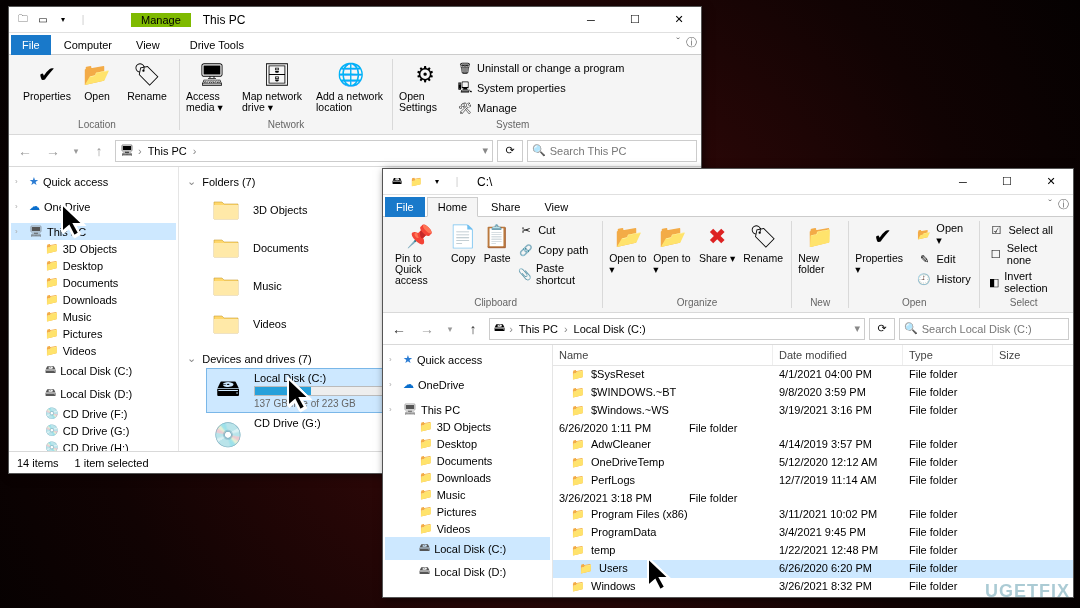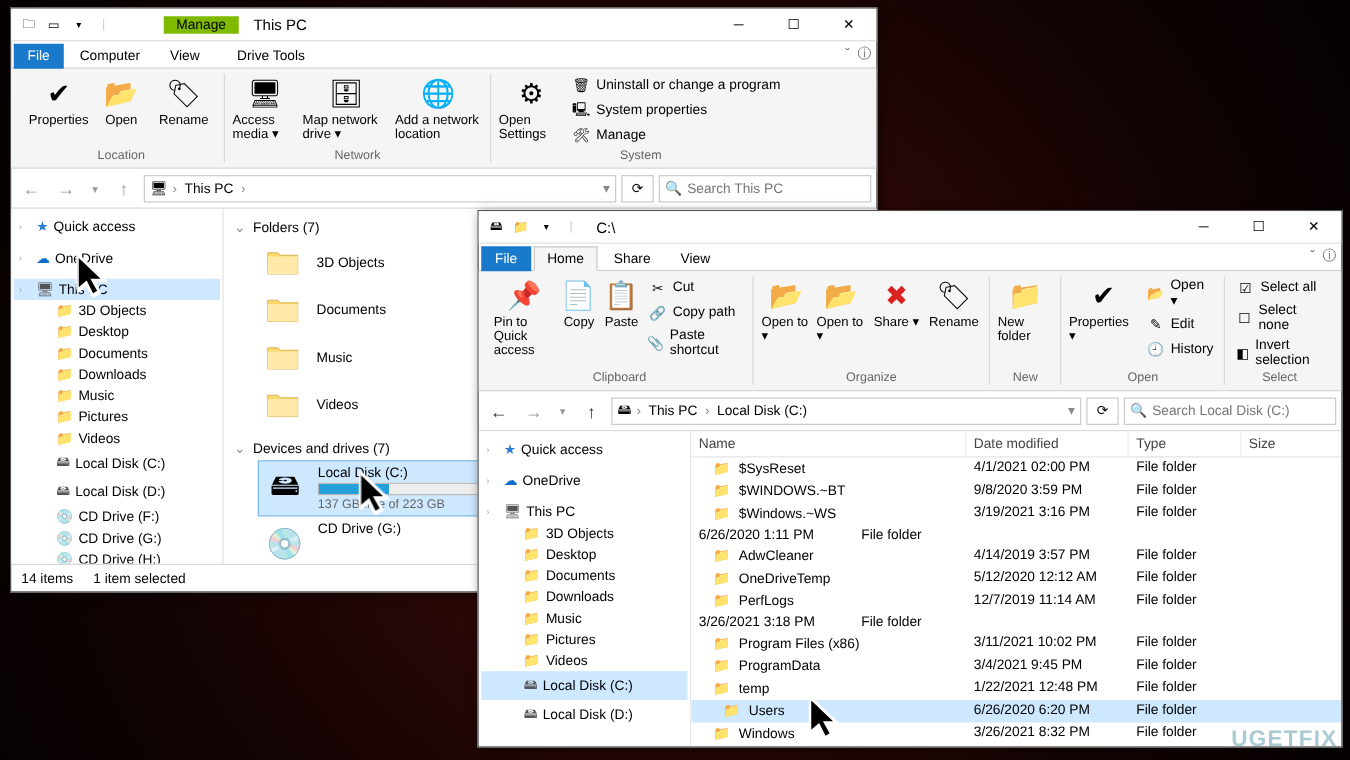--- a/index.html
+++ b/index.html
@@ -574,21 +574,21 @@
   <div class="main" style="padding:0">
    <div class="details-cols">
     <div class="details-col" style="width:220px">Name</div>
     <div class="details-col" style="width:130px">Date modified</div>
     <div class="details-col" style="width:90px">Type</div>
     <div class="details-col" style="flex:1;border-right:none">Size</div>
    </div>
    <div id="w2rows">
           <div class="details-row">
             <div class="cell" style="width:220px;padding-left:18px"><span class="fic">📁</span>$SysReset</div>
-            <div class="cell" style="width:130px">4/1/2021 02:00 PM</div>
+            <div class="cell" style="width:130px">4/1/2021 04:00 PM</div>
             <div class="cell" style="width:90px">File folder</div>
             <div class="cell" style="flex:1"></div>
           </div>
           <div class="details-row">
             <div class="cell" style="width:220px;padding-left:18px"><span class="fic">📁</span>$WINDOWS.~BT</div>
             <div class="cell" style="width:130px">9/8/2020 3:59 PM</div>
             <div class="cell" style="width:90px">File folder</div>
             <div class="cell" style="flex:1"></div>
           </div>
           <div class="details-row">

